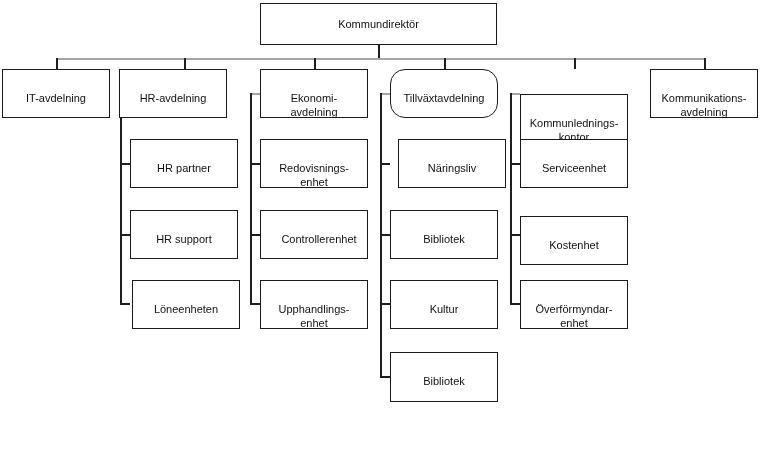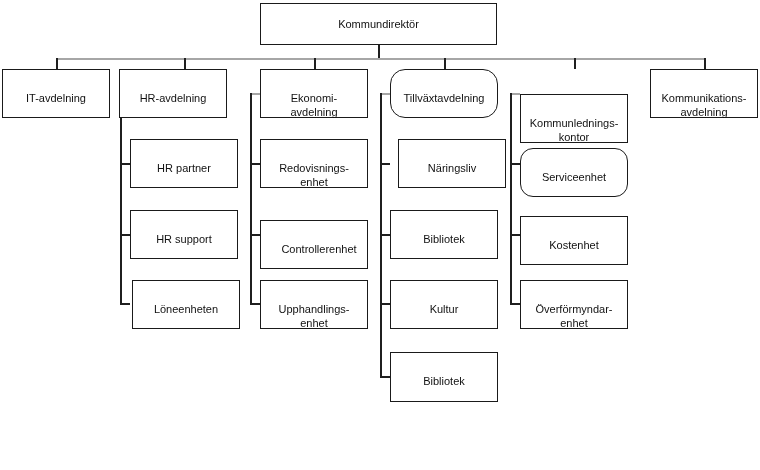--- a/index.html
+++ b/index.html
@@ -119,42 +119,42 @@
     <span>HR support</span>
   </div>
   <div class="box" style="left:132px; top:280px;">
     <span>Löneenheten</span>
   </div>
 
   <div class="box" style="left:260px; top:139px;">
     <span>Redovisnings-
 enhet</span>
   </div>
-  <div class="box" style="left:260px; top:220px;padding-left:10px;">
+  <div class="box" style="left:260px; top:210px;padding-left:10px;">
     <span>Controllerenhet</span>
   </div>
   <div class="box" style="left:260px; top:280px;">
     <span>Upphandlings-
 enhet</span>
   </div>
 
   <div class="box" style="left:398px; top:139px;">
     <span>Näringsliv</span>
   </div>
   <div class="box" style="left:390px; top:210px;">
     <span>Bibliotek</span>
   </div>
   <div class="box" style="left:390px; top:280px;">
     <span>Kultur</span>
   </div>
   <div class="box" style="left:390px; top:352px; height:50px;">
     <span>Bibliotek</span>
   </div>
 
-  <div class="box" style="left:520px; top:148px;border-radius:13px;">
+  <div class="box" style="left:520px; top:139px;">
     <span>Serviceenhet</span>
   </div>
   <div class="box" style="left:520px; top:204px;margin-top:12px;">
     <span>Kostenhet</span>
   </div>
   <div class="box" style="left:520px; top:280px;">
     <span>Överförmyndar-
 enhet</span>
   </div>
 

